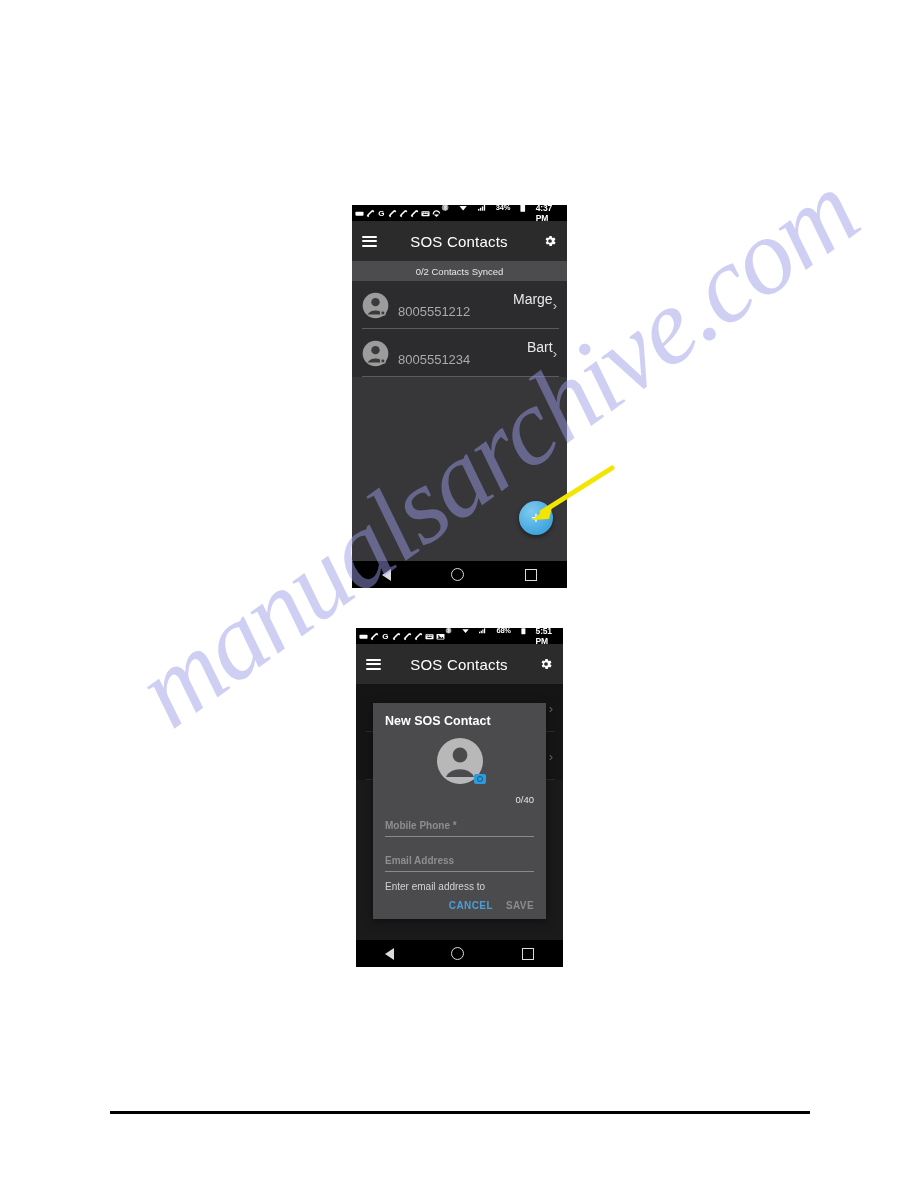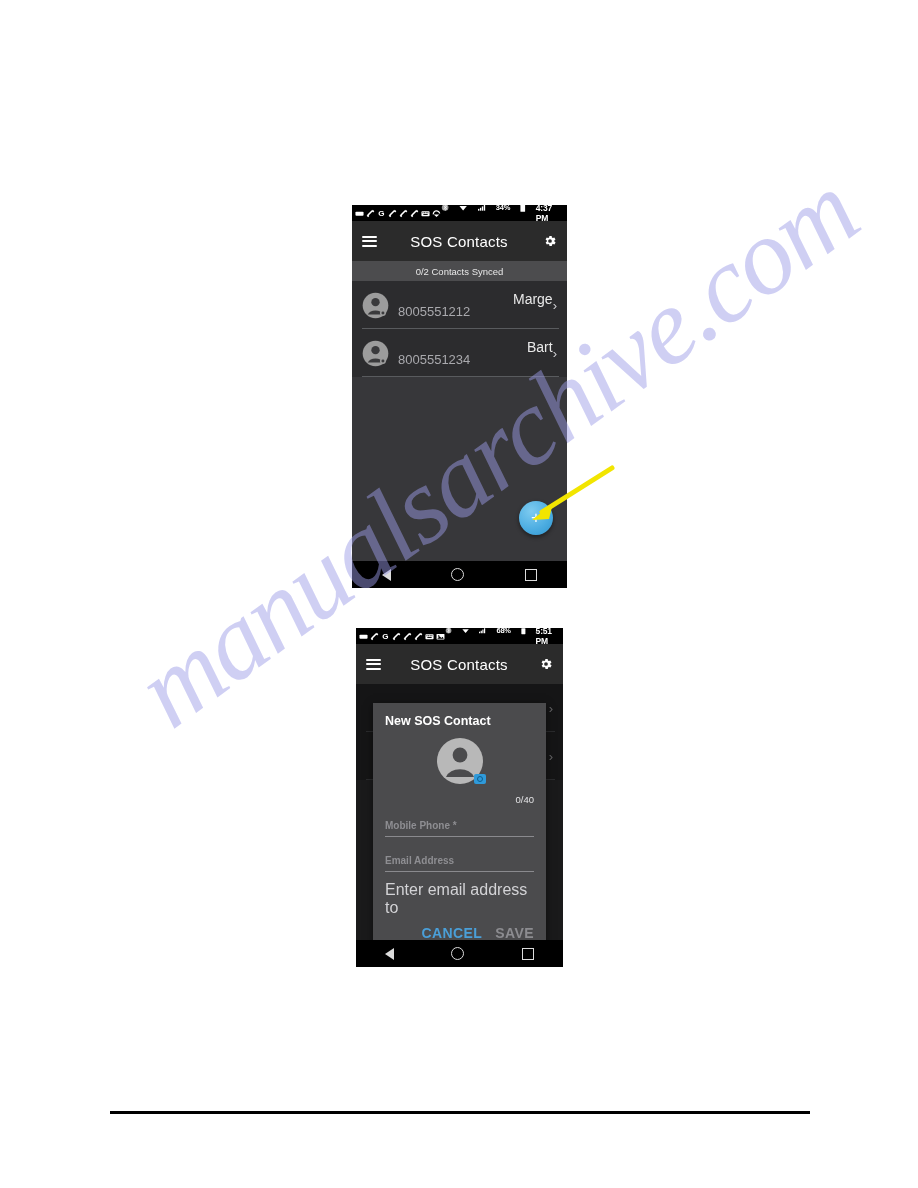--- a/index.html
+++ b/index.html
@@ -349,32 +349,32 @@
   .counter {
     text-align: right;
     color: #e4e4e6;
     font-size: 9.5px;
     margin-top: 5px;
     margin-bottom: 13px;
   }
   .field-gap { height: 13px; }
   .helper {
     color: #d3d3d6;
-    font-size: 16px;
+    font-size: 10px;
     margin-top: 9px;
     margin-bottom: 6px;
   }
   .dialog-actions {
     display: flex;
     justify-content: flex-end;
     gap: 13px;
     padding-top: 2px;
   }
   .btn-text {
-    font-size: 14px;
+    font-size: 10px;
     font-weight: bold;
     letter-spacing: 0.4px;
     cursor: pointer;
   }
   .btn-cancel { color: #4a9fd8; }
   .btn-save { color: #8c8c90; cursor: default; text-align: center; }
 
   
   .footer-rule {
     position: absolute;

